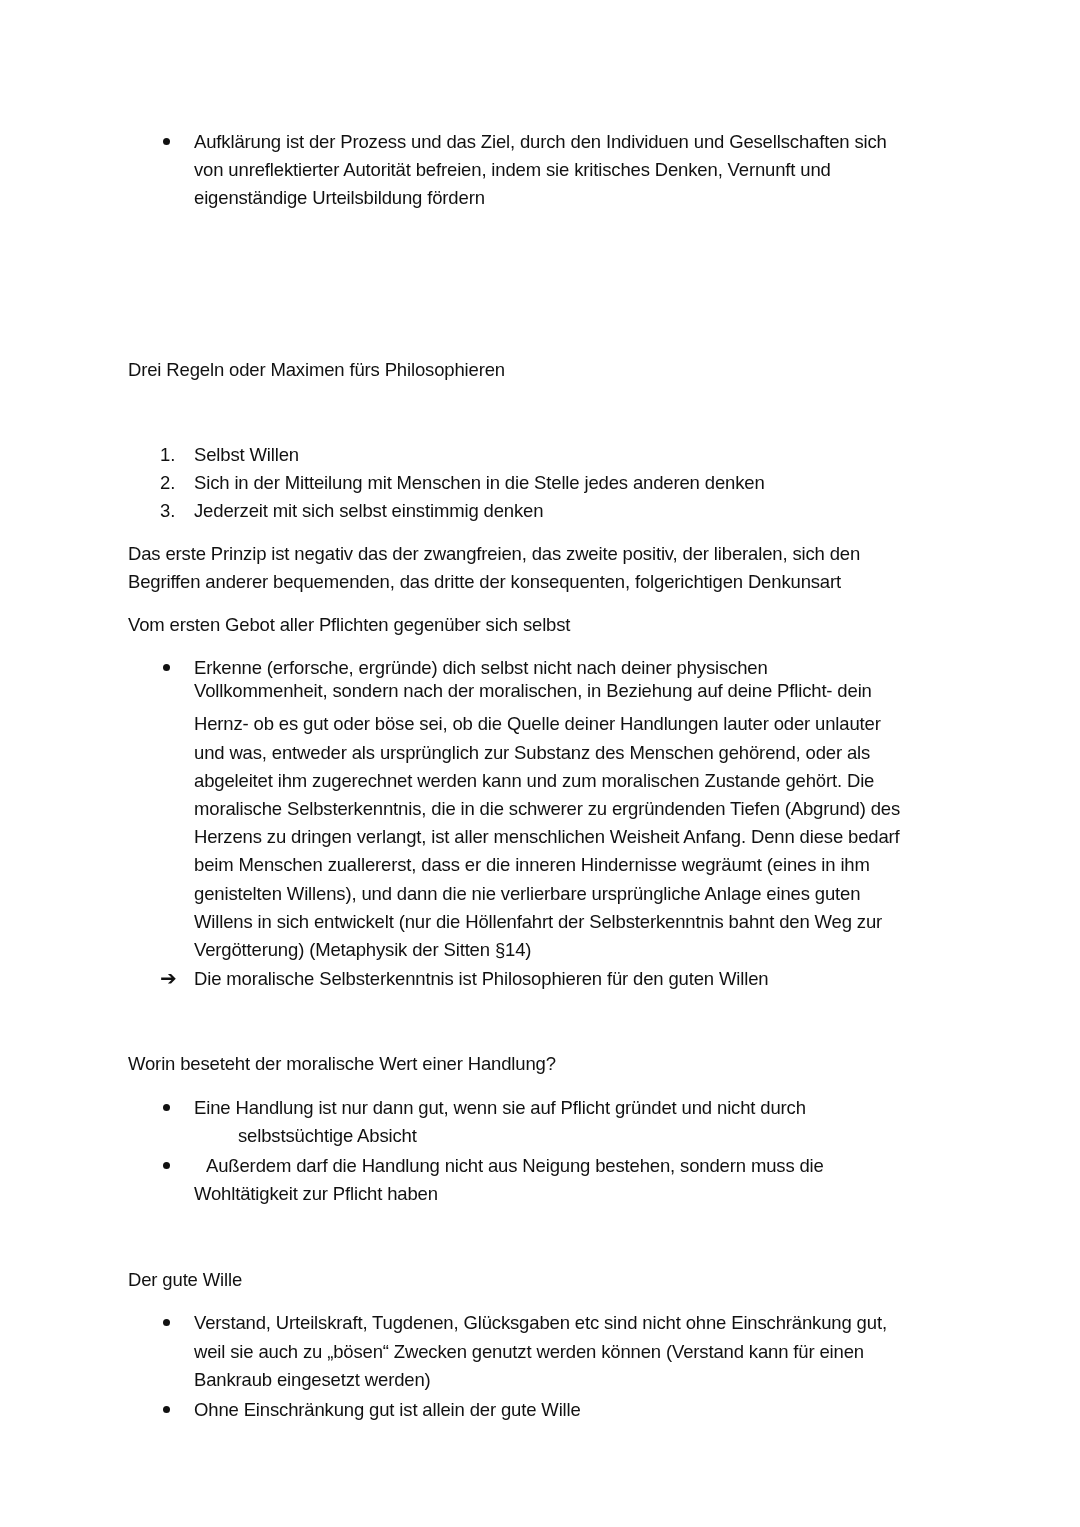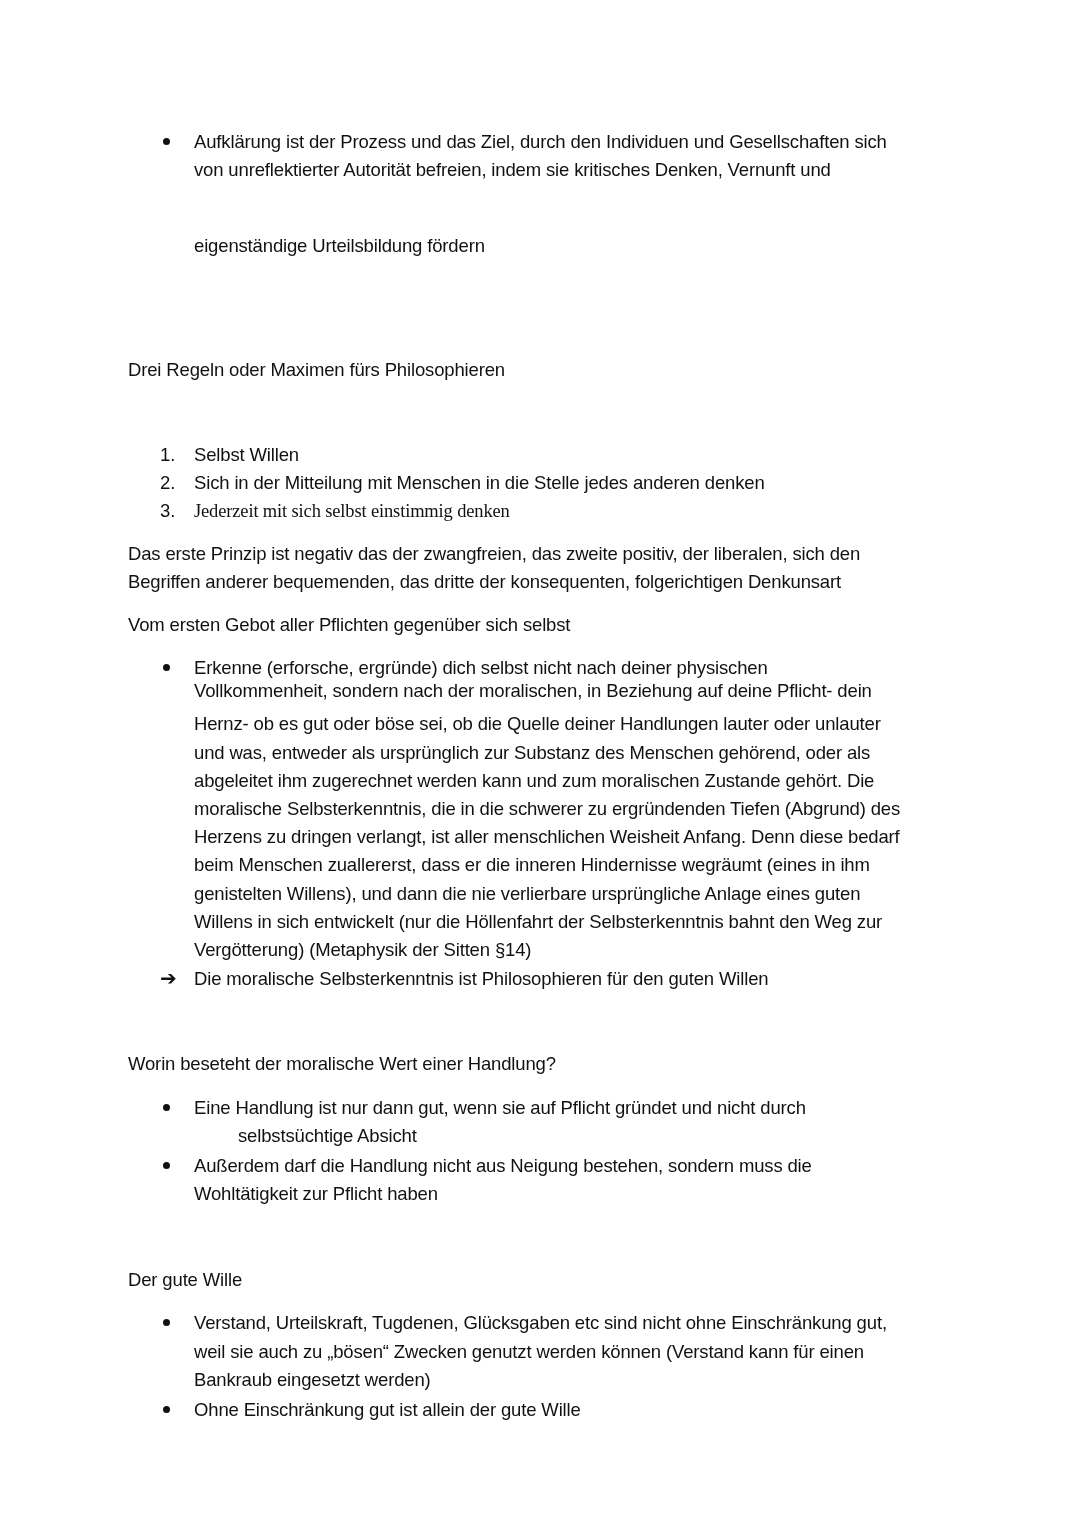--- a/index.html
+++ b/index.html
@@ -56,35 +56,35 @@
   </style>
 </head>
 <body>
 
 <div class="page">
 
   <section>
     <span class="marker" style="top:128px;"><span class="bullet-dot"></span></span>
     <div class="line item-text" style="top:128px;">Aufklärung ist der Prozess und das Ziel, durch den Individuen und Gesellschaften sich</div>
     <div class="line item-text" style="top:156px;">von unreflektierter Autorität befreien, indem sie kritisches Denken, Vernunft und</div>
-    <div class="line item-text" style="top:184px;margin-top:48px;">eigenständige Urteilsbildung fördern</div>
+    <div class="line item-text" style="top:184px;">eigenständige Urteilsbildung fördern</div>
   </section>
 
   <section>
     <div class="line heading" style="top:356px;">Drei Regeln oder Maximen fürs Philosophieren</div>
 
     <div>
       <span class="line num-marker" style="top:441px;">1.</span>
       <div class="line item-text" style="top:441px;">Selbst Willen</div>
 
       <span class="line num-marker" style="top:469px;">2.</span>
       <div class="line item-text" style="top:469px;">Sich in der Mitteilung mit Menschen in die Stelle jedes anderen denken</div>
 
       <span class="line num-marker" style="top:497px;">3.</span>
-      <div class="line item-text" style="top:497px;font-family:Liberation Serif, serif;">Jederzeit mit sich selbst einstimmig denken</div>
+      <div class="line item-text" style="top:497px;">Jederzeit mit sich selbst einstimmig denken</div>
     </div>
 
     <div class="line para" style="top:540px;">Das erste Prinzip ist negativ das der zwangfreien, das zweite positiv, der liberalen, sich den</div>
     <div class="line para" style="top:568px;">Begriffen anderer bequemenden, das dritte der konsequenten, folgerichtigen Denkunsart</div>
   </section>
 
   <section>
     <div class="line heading" style="top:611px;">Vom ersten Gebot aller Pflichten gegenüber sich selbst</div>
 
     <span class="marker" style="top:654px;"><span class="bullet-dot"></span></span>
@@ -105,21 +105,21 @@
   </section>
 
   <section>
     <div class="line heading" style="top:1050px;">Worin beseteht der moralische Wert einer Handlung?</div>
 
     <span class="marker" style="top:1094px;"><span class="bullet-dot"></span></span>
     <div class="line item-text" style="top:1094px;">Eine Handlung ist nur dann gut, wenn sie auf Pflicht gründet und nicht durch</div>
     <div class="line item-text" style="top:1122px;margin-left:44px;">selbstsüchtige Absicht</div>
 
     <span class="marker" style="top:1152px;"><span class="bullet-dot"></span></span>
-    <div class="line item-text" style="top:1152px;">Außerdem darf die Handlung nicht aus Neigung bestehen, sondern muss die</div>
+    <div class="line item-text" style="top:1152px;margin-left:12px;">Außerdem darf die Handlung nicht aus Neigung bestehen, sondern muss die</div>
     <div class="line item-text" style="top:1180px;">Wohltätigkeit zur Pflicht haben</div>
   </section>
 
   <section>
     <div class="line heading" style="top:1266px;">Der gute Wille</div>
 
     <span class="marker" style="top:1309px;"><span class="bullet-dot"></span></span>
     <div class="line item-text" style="top:1309px;">Verstand, Urteilskraft, Tugdenen, Glücksgaben etc sind nicht ohne Einschränkung gut,</div>
     <div class="line item-text" style="top:1338px;">weil sie auch zu „bösen“ Zwecken genutzt werden können (Verstand kann für einen</div>
     <div class="line item-text" style="top:1366px;">Bankraub eingesetzt werden)</div>

